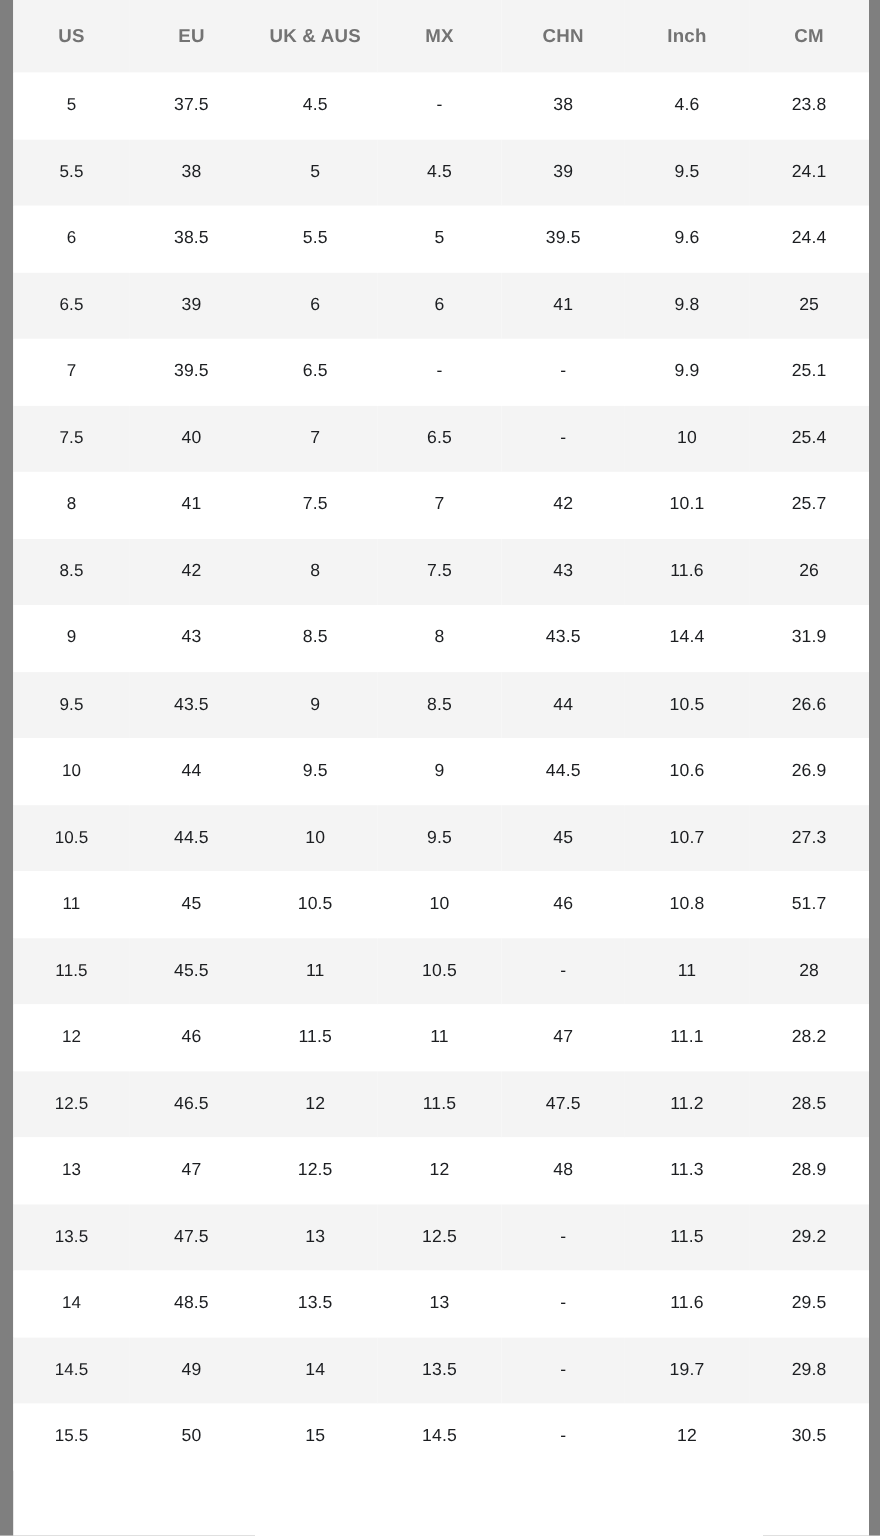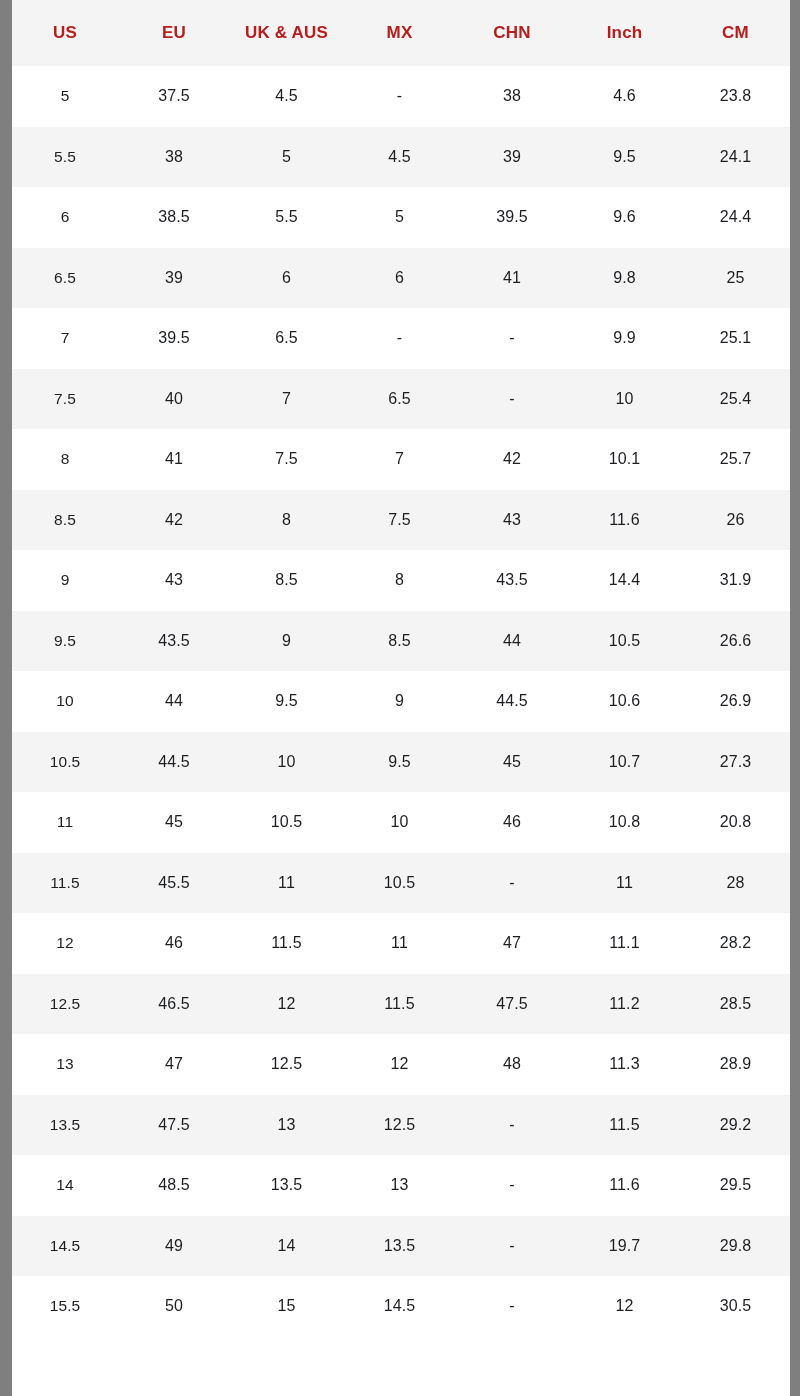--- a/index.html
+++ b/index.html
@@ -40,21 +40,21 @@
   table.size-table col.c-cm      { width: 109px; }
 
   thead tr.header-row {
     background: #f4f4f4;
     height: 66px;
   }
 
   thead th {
     font-size: 17px;
     font-weight: bold;
-    color: #b91c1c;
+    color: #737373;
     text-align: center;
     vertical-align: middle;
     padding: 0;
     letter-spacing: 0.2px;
   }
 
   tbody tr.data-row {
     height: 60.5px;
   }
   tbody tr.data-row.row-odd  { background: #ffffff; }
@@ -208,21 +208,21 @@
           <td class="col-inch">10.7</td>
           <td class="col-cm">27.3</td>
         </tr>
         <tr class="data-row row-odd">
           <td class="col-us">11</td>
           <td class="col-eu">45</td>
           <td class="col-ukaus">10.5</td>
           <td class="col-mx">10</td>
           <td class="col-chn">46</td>
           <td class="col-inch">10.8</td>
-          <td class="col-cm">20.8</td>
+          <td class="col-cm">51.7</td>
         </tr>
         <tr class="data-row row-even">
           <td class="col-us">11.5</td>
           <td class="col-eu">45.5</td>
           <td class="col-ukaus">11</td>
           <td class="col-mx">10.5</td>
           <td class="col-chn">-</td>
           <td class="col-inch">11</td>
           <td class="col-cm">28</td>
         </tr>

